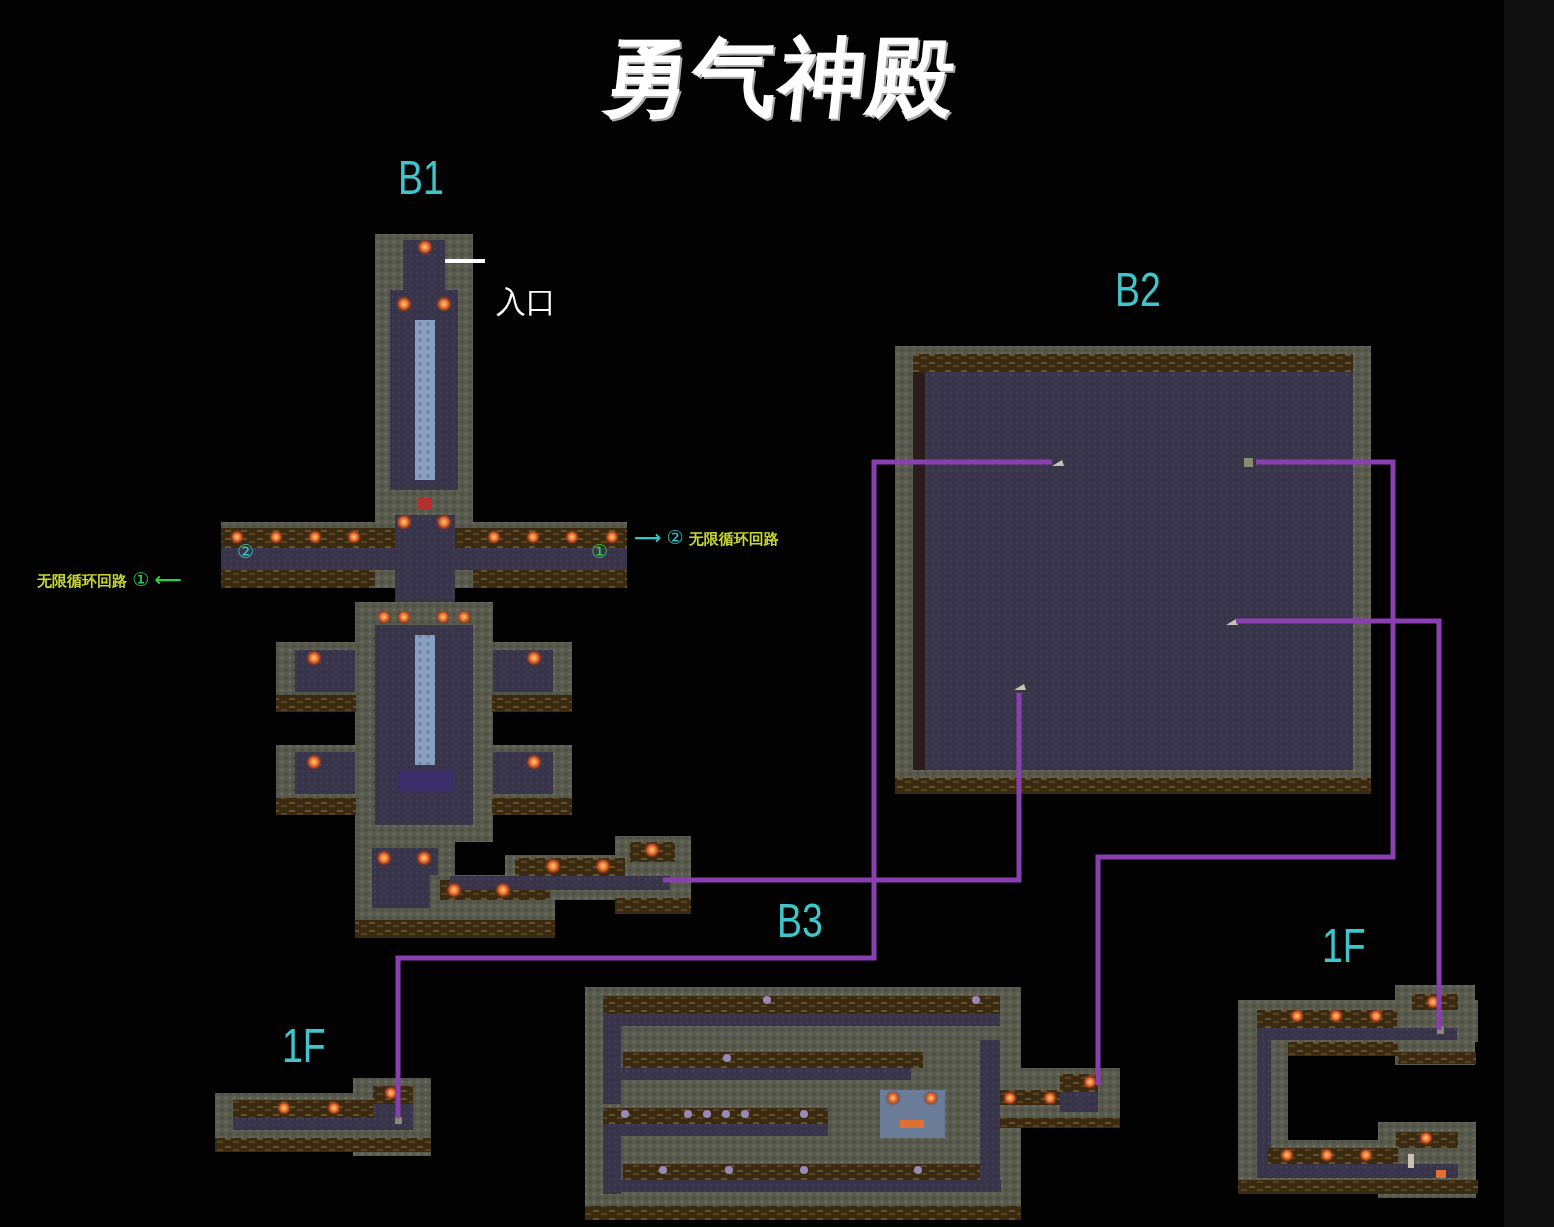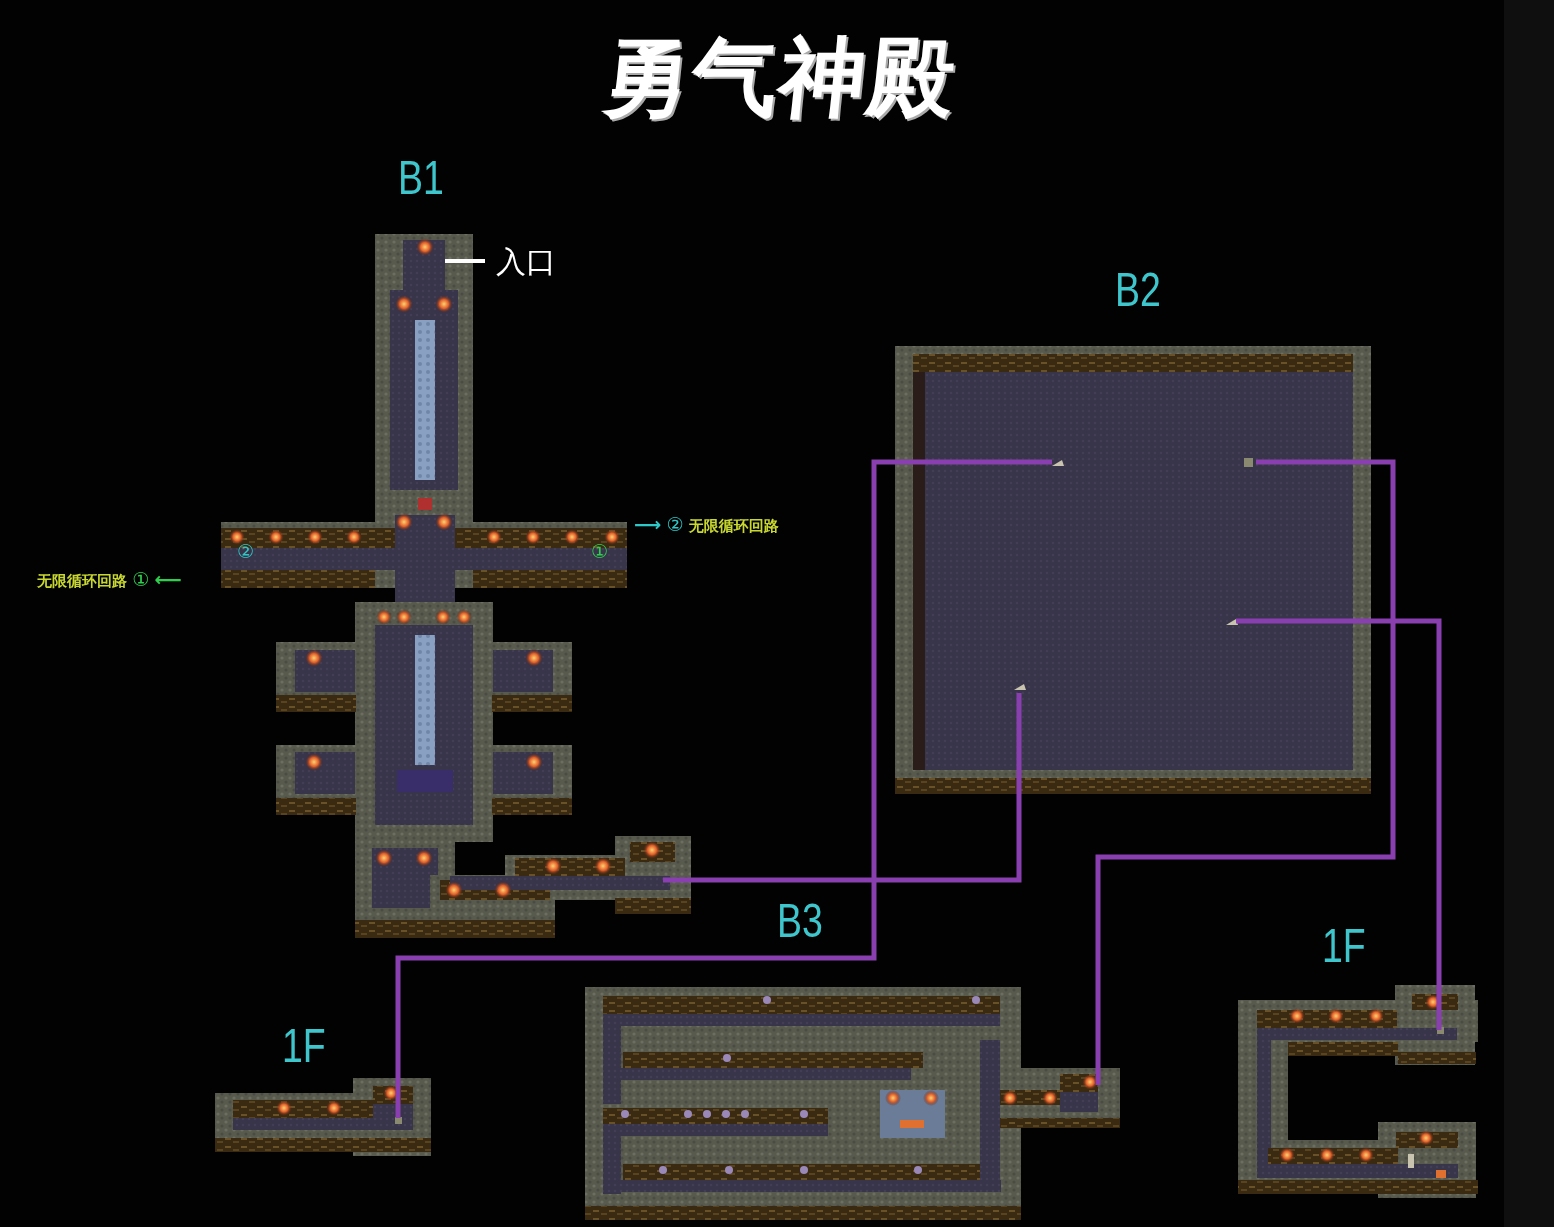--- a/index.html
+++ b/index.html
@@ -11,21 +11,21 @@
              font-family:"DejaVu Sans", sans-serif; transform:skewX(-6deg);
              text-shadow:2px 2px 0 #aaa; }
     .floor-label { position:absolute; color:#3ec6cc; font-size:48px; line-height:56px;
                    font-family:"Liberation Sans", sans-serif; transform:scaleX(0.78); transform-origin:left top; }
     .note { position:absolute; font-size:15px; font-weight:bold; white-space:nowrap; line-height:20px; }
     .loop-text { color:#c8d830; }
     .num-green { color:#2ecf4e; font-weight:normal; font-size:19px; }
     .num-cyan { color:#2fc8c8; font-weight:normal; font-size:19px; }
     .arrow-green { color:#2ecf4e; font-size:19px; }
     .arrow-cyan { color:#2fc8c8; font-size:19px; }
-    .entrance-label { position:absolute; color:#fff; font-size:30px; line-height:34px; }
+    .entrance-label { position:absolute; color:#fff; font-size:30px; line-height:34px;margin-top:40px; }
     .entrance-line { position:absolute; background:#fff; height:4px; }
     svg#map { position:absolute; left:0; top:0; }
   </style>
 </head>
 <body>
 
 <div id="scroll-gutter"></div>
 
 <div id="title">勇气神殿</div>
 
@@ -256,17 +256,17 @@
 <div class="entrance-label" style="left:496px;top:245px;">入口</div>
 
 <div class="note" style="left:37px;top:569px;">
   <span class="loop-text">无限循环回路</span>
   <span class="num-green">①</span>
   <span class="arrow-green">⟵</span>
 </div>
 <div class="note num-cyan" style="left:237px;top:541px;">②</div>
 
 <div class="note num-green" style="left:591px;top:541px;">①</div>
-<div class="note" style="left:634px;top:514px;">
+<div class="note" style="left:634px;top:527px;">
   <span class="arrow-cyan">⟶</span>
   <span class="num-cyan">②</span>
   <span class="loop-text">无限循环回路</span>
 </div>
 
 </body></html>

